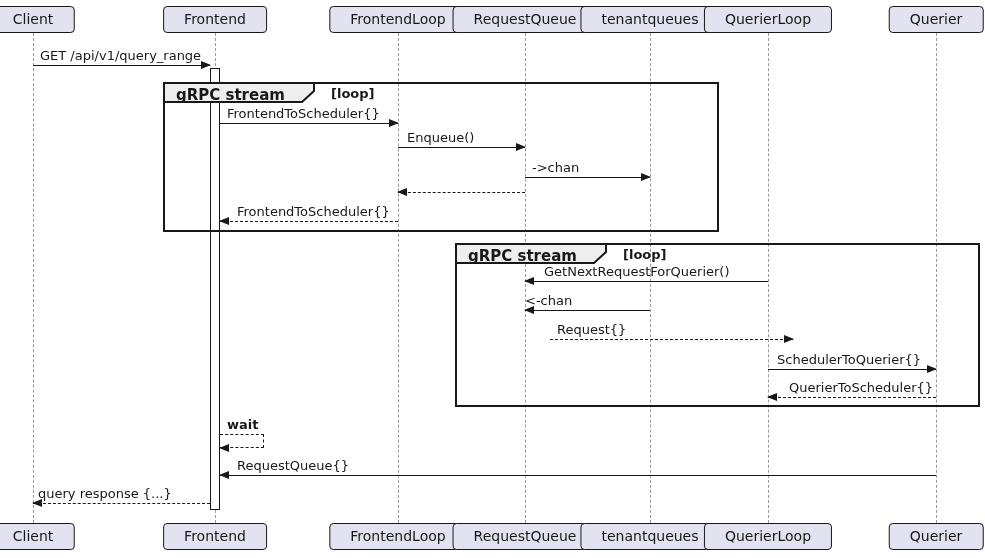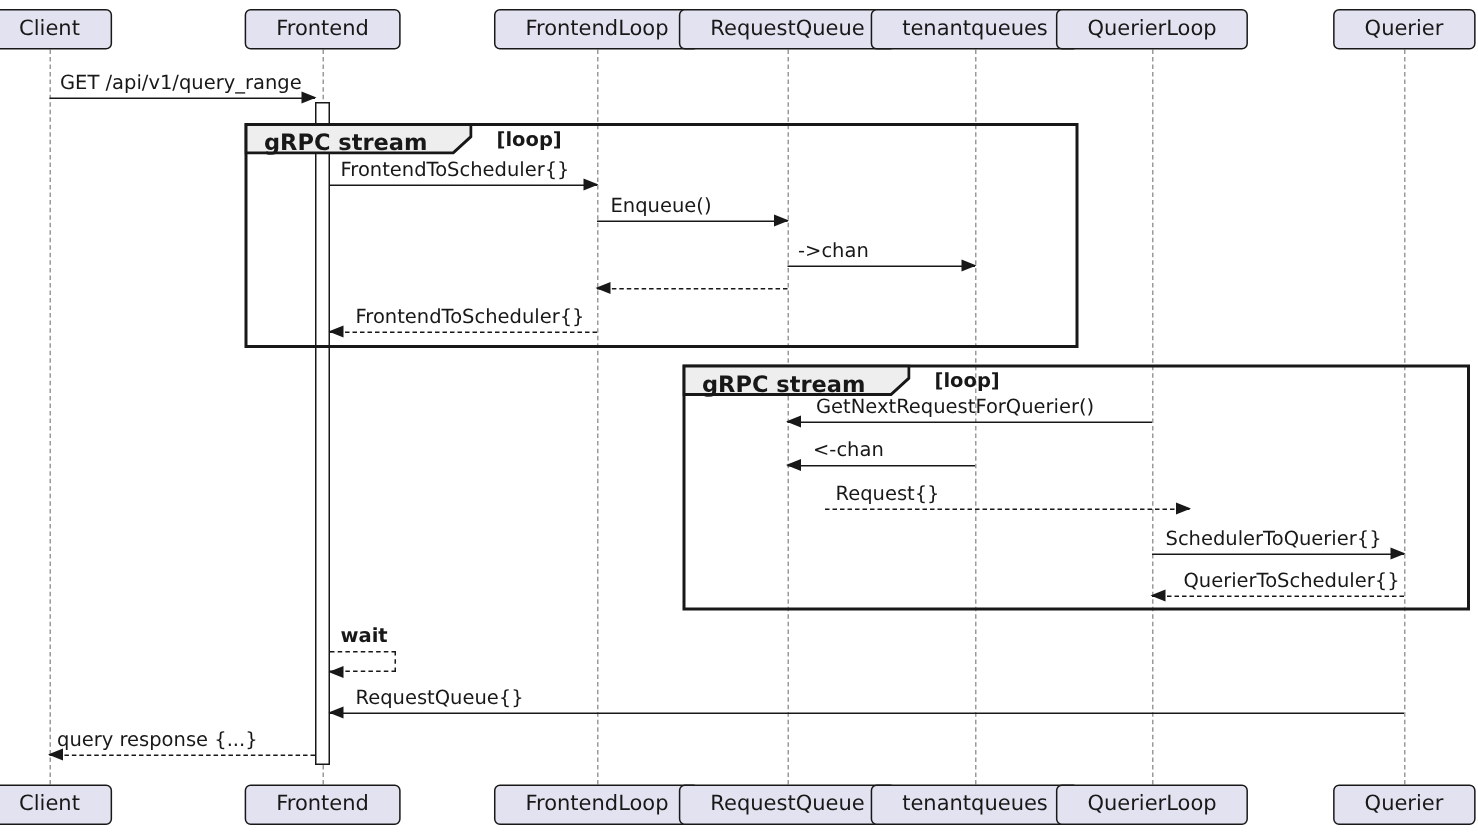--- a/index.html
+++ b/index.html
@@ -121,21 +121,21 @@
     <span class="lbl" style="margin-left:19px;">GetNextRequestForQuerier()</span>
     <div class="line head-left"></div>
   </div>
 
   <div class="msg" style="left:220px;top:205px;width:178px;">
     <span class="lbl" style="margin-left:17px;">FrontendToScheduler{}</span>
     <div class="line dashed head-left"></div>
   </div>
 
   <div class="msg" style="left:525px;top:294px;width:125px;">
-    <span class="lbl" style="margin-left:17px;">&lt;-chan</span>
+    <span class="lbl" style="">&lt;-chan</span>
     <div class="line head-left"></div>
   </div>
 
   <div class="msg" style="left:525px;top:323px;width:243px;margin-left:25px;">
     <span class="lbl" style="margin-left:7px;">Request{}</span>
     <div class="line dashed head-right"></div>
   </div>
 
   <div class="msg" style="left:768px;top:353px;width:168px;">
     <span class="lbl" style="margin-left:9px;">SchedulerToQuerier{}</span>

